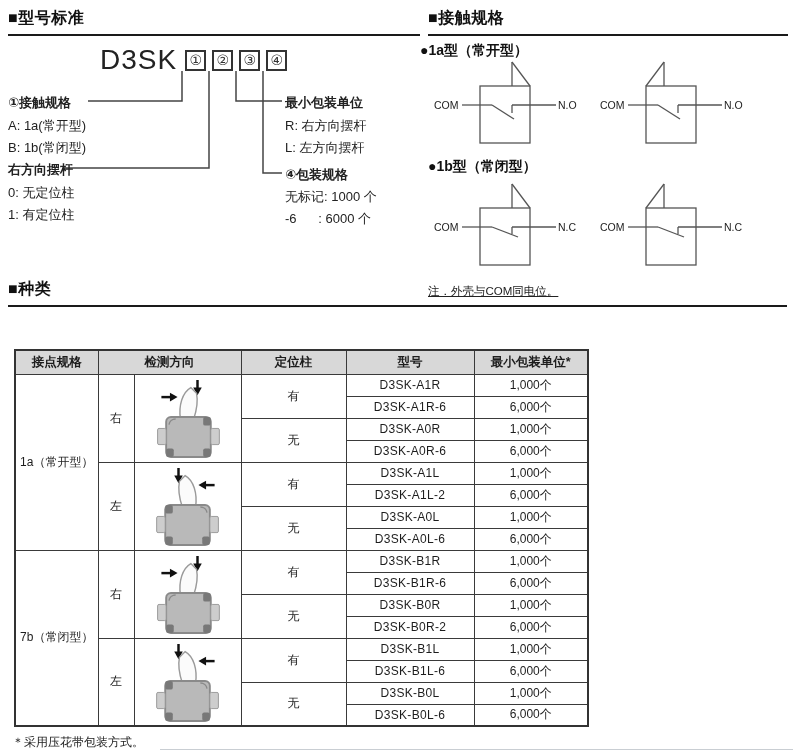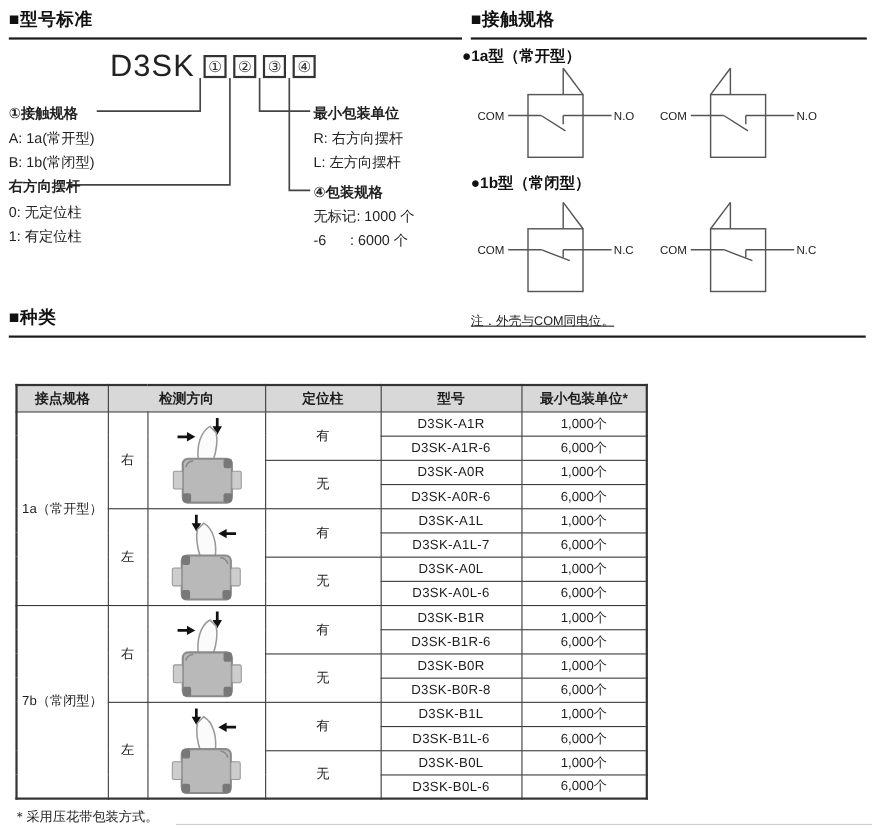--- a/index.html
+++ b/index.html
@@ -245,21 +245,21 @@
           <rect x="17" y="75" width="8" height="9" rx="2" fill="#787878"></rect>
           <rect x="56" y="75" width="8" height="9" rx="2" fill="#787878"></rect>
           <path d="M20,50 a7,7 0 0 1 7,-6" fill="none" stroke="#8a8a8a" stroke-width="1.5"></path>
         </svg>
       </td>
       <td rowspan="2">有</td>
       <td class="cell-model">D3SK-A1L</td>
       <td>1,000个</td>
     </tr>
     <tr>
-      <td class="cell-model">D3SK-A1L-7</td>
+      <td class="cell-model">D3SK-A1L-2</td>
       <td>6,000个</td>
     </tr>
     <tr>
       <td rowspan="2">无</td>
       <td class="cell-model">D3SK-A0L</td>
       <td>1,000个</td>
     </tr>
     <tr>
       <td class="cell-model">D3SK-A0L-6</td>
       <td>6,000个</td>
@@ -295,21 +295,21 @@
     <tr>
       <td class="cell-model">D3SK-B1R-6</td>
       <td>6,000个</td>
     </tr>
     <tr>
       <td rowspan="2">无</td>
       <td class="cell-model">D3SK-B0R</td>
       <td>1,000个</td>
     </tr>
     <tr>
-      <td class="cell-model">D3SK-B0R-8</td>
+      <td class="cell-model">D3SK-B0R-2</td>
       <td>6,000个</td>
     </tr>
     <tr>
       <td rowspan="4">左</td>
       <td rowspan="4" class="switch-slot">
         <svg class="switch-svg mirror" width="76" height="82" viewBox="0 0 80 86">
           <g>
             <line x1="50" y1="3" x2="50" y2="12" stroke="#111" stroke-width="2.6"></line>
             <polygon points="45.5,11 54.5,11 50,19" fill="#111"></polygon>
           </g>

